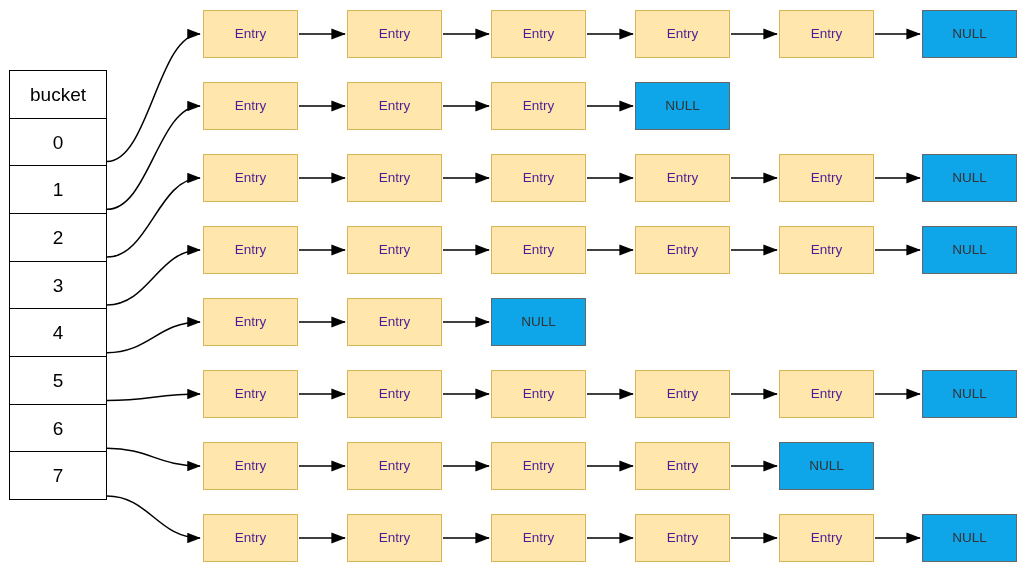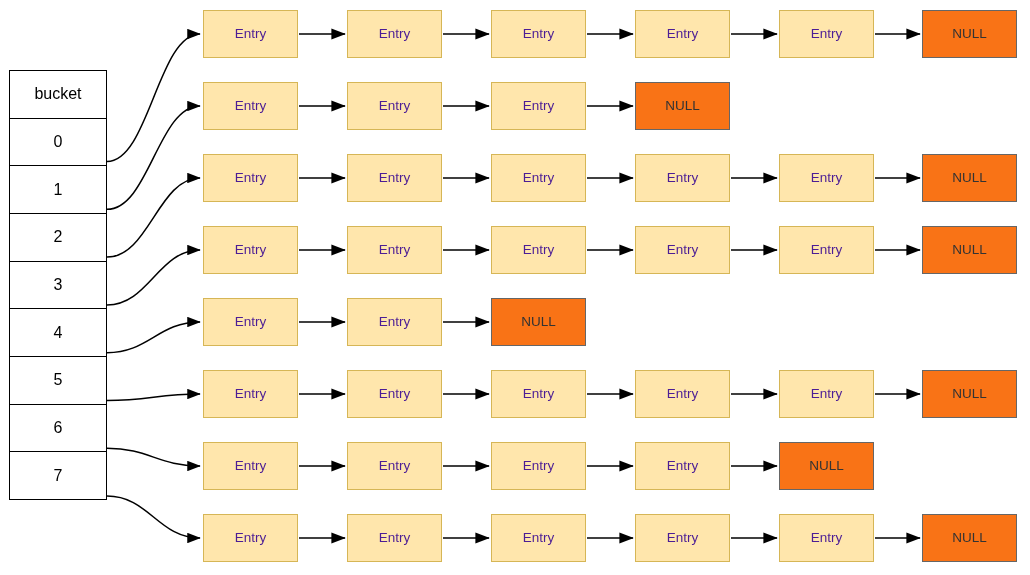--- a/index.html
+++ b/index.html
@@ -38,21 +38,21 @@
     background: #ffffff;
     z-index: 3;
   }
   .bucket-cell {
     flex: 1 1 0;
     display: flex;
     align-items: center;
     justify-content: center;
     border-bottom: 1.2px solid #000000;
     box-sizing: border-box;
-    font-size: 16px;
+    font-size: 19px;
     color: #000000;
     line-height: 1;
     text-align: center;
   }
   .bucket-cell:last-child {
     border-bottom: none;
   }
 
   
   .node {
@@ -66,21 +66,21 @@
     font-size: 13.5px;
     line-height: 1;
     z-index: 3;
   }
   .node.entry {
     background: #ffe6ac;
     border: 1.3px solid #d6b656;
     color: #4c1d95;
   }
   .node.null {
-    background: #f97316;
+    background: #0ea5e9;
     border: 1.5px solid #666666;
     color: #333333;
   }
 
   
   #connectors {
     position: absolute;
     left: 0;
     top: 0;
     width: 1030px;

